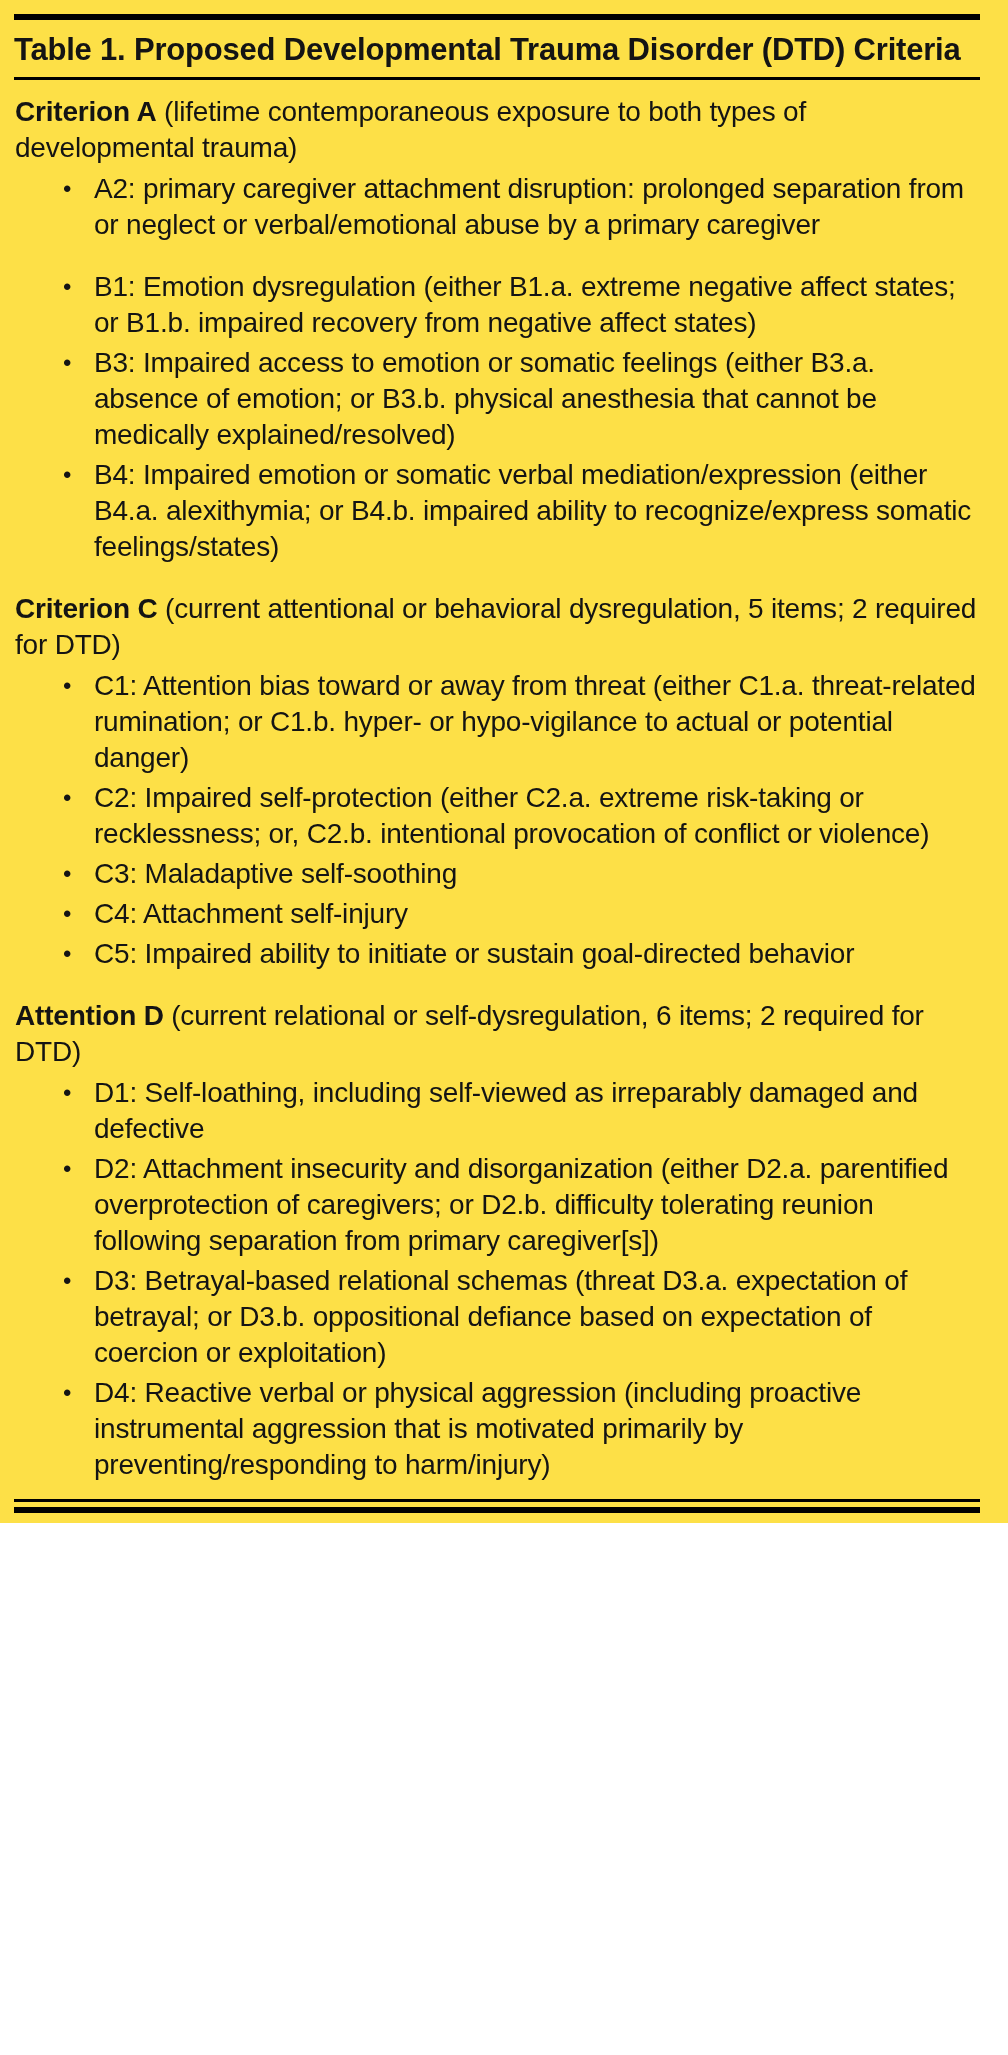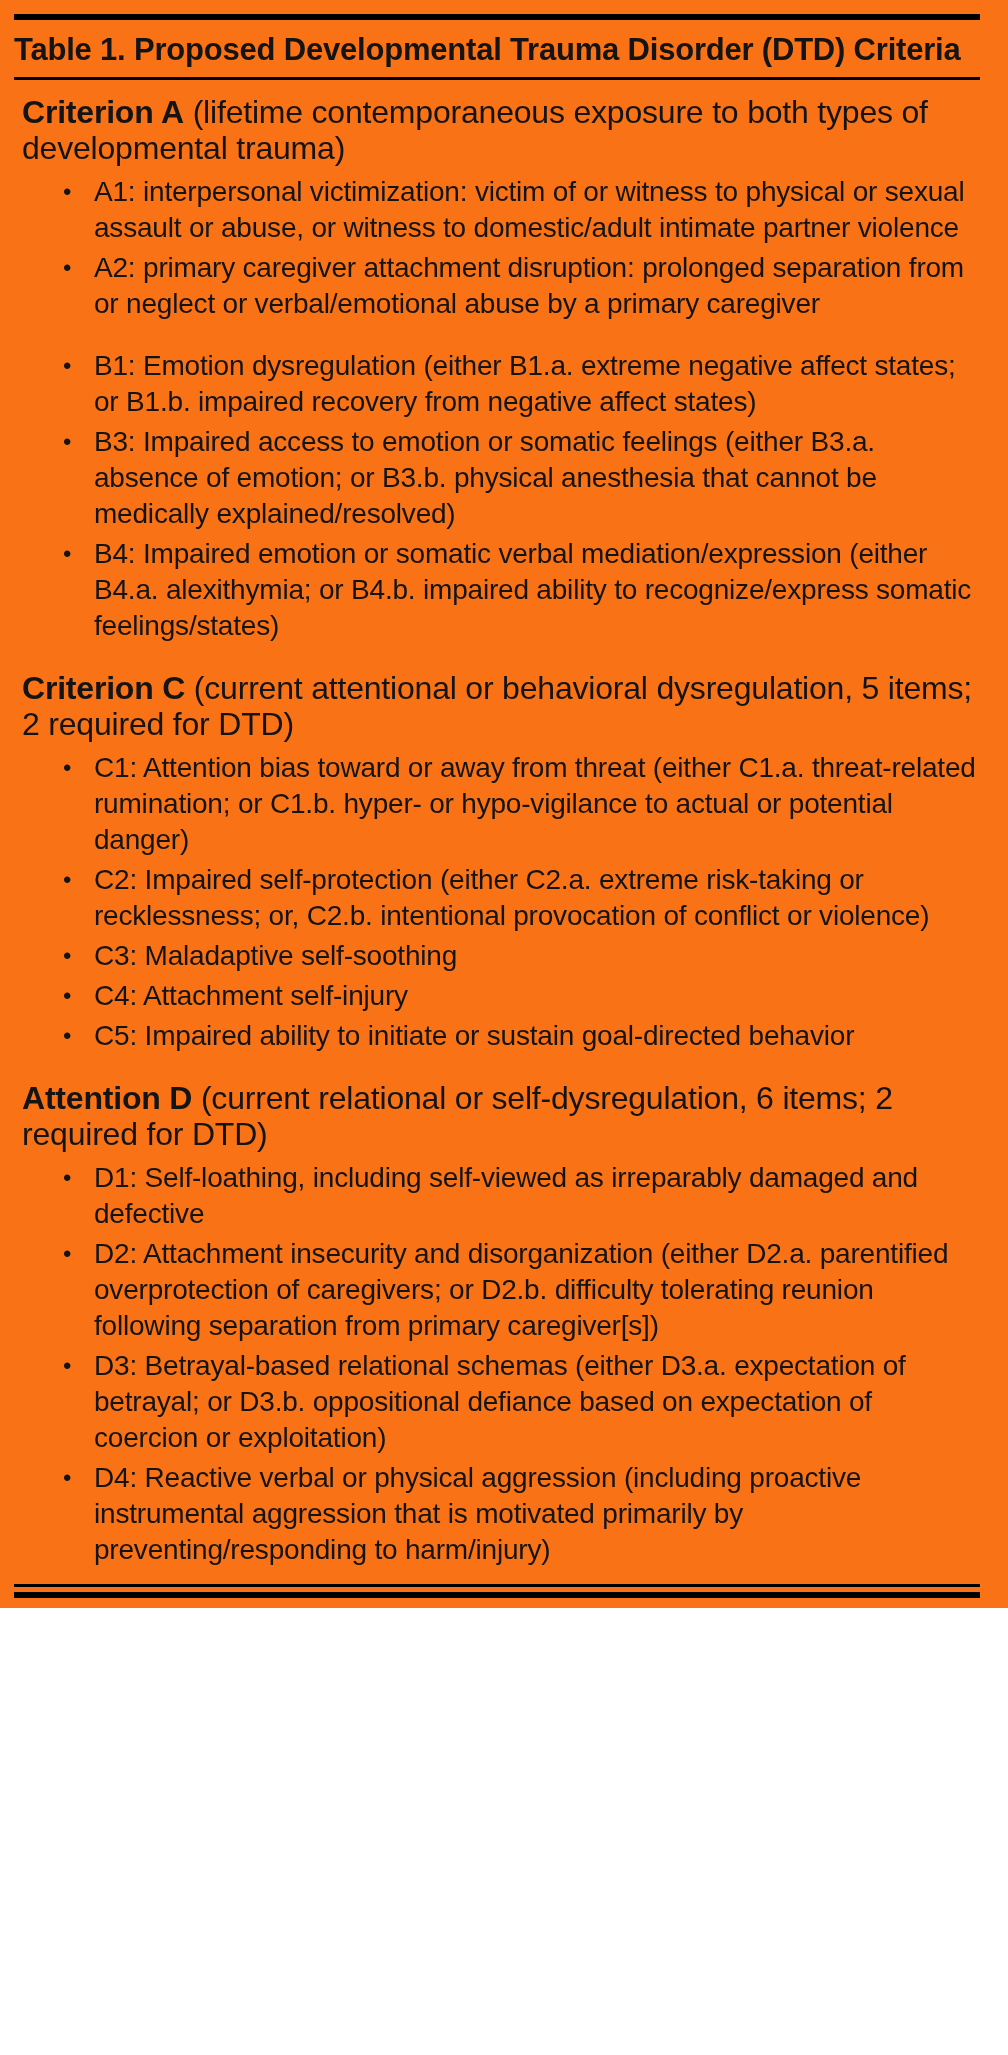--- a/index.html
+++ b/index.html
@@ -6,21 +6,21 @@
     margin: 0;
     padding: 0;
     background: #ffffff;
     color: #141414;
     font-family: "Liberation Sans", "DejaVu Sans", sans-serif;
   }
   .page {
     width: 1008px;
     box-sizing: border-box;
     padding: 10px 28px 10px 14px;
-    background: #f97316;
+    background: #fde047;
   }
   .rule {
     background: #000000;
     width: 100%;
   }
   .rule-top { height: 6px; margin-top: 4px; }
   .rule-title { height: 3px; margin-top: 6px; }
   .rule-bottom-thin { height: 3px; margin-top: 16px; }
   .rule-bottom-thick { height: 6px; margin-top: 5px; }
   .table-title {
@@ -30,22 +30,22 @@
     margin: 10px 0 8px 0;
     letter-spacing: -0.2px;
   }
   .criterion {
     margin-top: 26px;
   }
   .criterion:first-child {
     margin-top: 14px;
   }
   .criterion-head {
-    margin: 8px;
-    font-size: 32px;
+    margin: 1px;
+    font-size: 28px;
     line-height: 36px;
     letter-spacing: -0.2px;
   }
   .criterion-label {
     font-weight: 700;
   }
   .items {
     list-style: none;
     margin: 5px 0 0 0;
     padding: 0 0 0 80px;
@@ -71,21 +71,20 @@
 <body>
 
 <div class="page">
   <div class="rule rule-top"></div>
   <h1 class="table-title">Table 1. Proposed Developmental Trauma Disorder (DTD) Criteria</h1>
   <div class="rule rule-title"></div>
   <div id="sections">
   <section class="criterion">
     <p class="criterion-head"><strong class="criterion-label">Criterion A</strong><span class="criterion-desc"> (lifetime contemporaneous exposure to both types of developmental trauma)</span></p>
     <ul class="items">
-          <li class="item">A1: interpersonal victimization: victim of or witness to physical or sexual assault or abuse, or witness to domestic/adult intimate partner violence</li>
           <li class="item">A2: primary caregiver attachment disruption: prolonged separation from or neglect or verbal/emotional abuse by a primary caregiver</li>
         </ul>
   </section>
 
   <section class="criterion">
     <ul class="items">
           <li class="item">B1: Emotion dysregulation (either B1.a. extreme negative affect states; or B1.b. impaired recovery from negative affect states)</li>
           <li class="item">B3: Impaired access to emotion or somatic feelings (either B3.a. absence of emotion; or B3.b. physical anesthesia that cannot be medically explained/resolved)</li>
           <li class="item">B4: Impaired emotion or somatic verbal mediation/expression (either B4.a. alexithymia; or B4.b. impaired ability to recognize/express somatic feelings/states)</li>
         </ul>
@@ -100,20 +99,20 @@
           <li class="item">C4: Attachment self-injury</li>
           <li class="item">C5: Impaired ability to initiate or sustain goal-directed behavior</li>
         </ul>
   </section>
 
   <section class="criterion">
     <p class="criterion-head"><strong class="criterion-label">Attention D</strong><span class="criterion-desc"> (current relational or self-dysregulation, 6 items; 2 required for DTD)</span></p>
     <ul class="items">
           <li class="item">D1: Self-loathing, including self-viewed as irreparably damaged and defective</li>
           <li class="item">D2: Attachment insecurity and disorganization (either D2.a. parentified overprotection of caregivers; or D2.b. difficulty tolerating reunion following separation from primary caregiver[s])</li>
-          <li class="item">D3: Betrayal-based relational schemas (either D3.a. expectation of betrayal; or D3.b. oppositional defiance based on expectation of coercion or exploitation)</li>
+          <li class="item">D3: Betrayal-based relational schemas (threat D3.a. expectation of betrayal; or D3.b. oppositional defiance based on expectation of coercion or exploitation)</li>
           <li class="item">D4: Reactive verbal or physical aggression (including proactive instrumental aggression that is motivated primarily by preventing/responding to harm/injury)</li>
         </ul>
   </section>
 </div>
   <div class="rule rule-bottom-thin"></div>
   <div class="rule rule-bottom-thick"></div>
 </div>
 
 </body></html>

